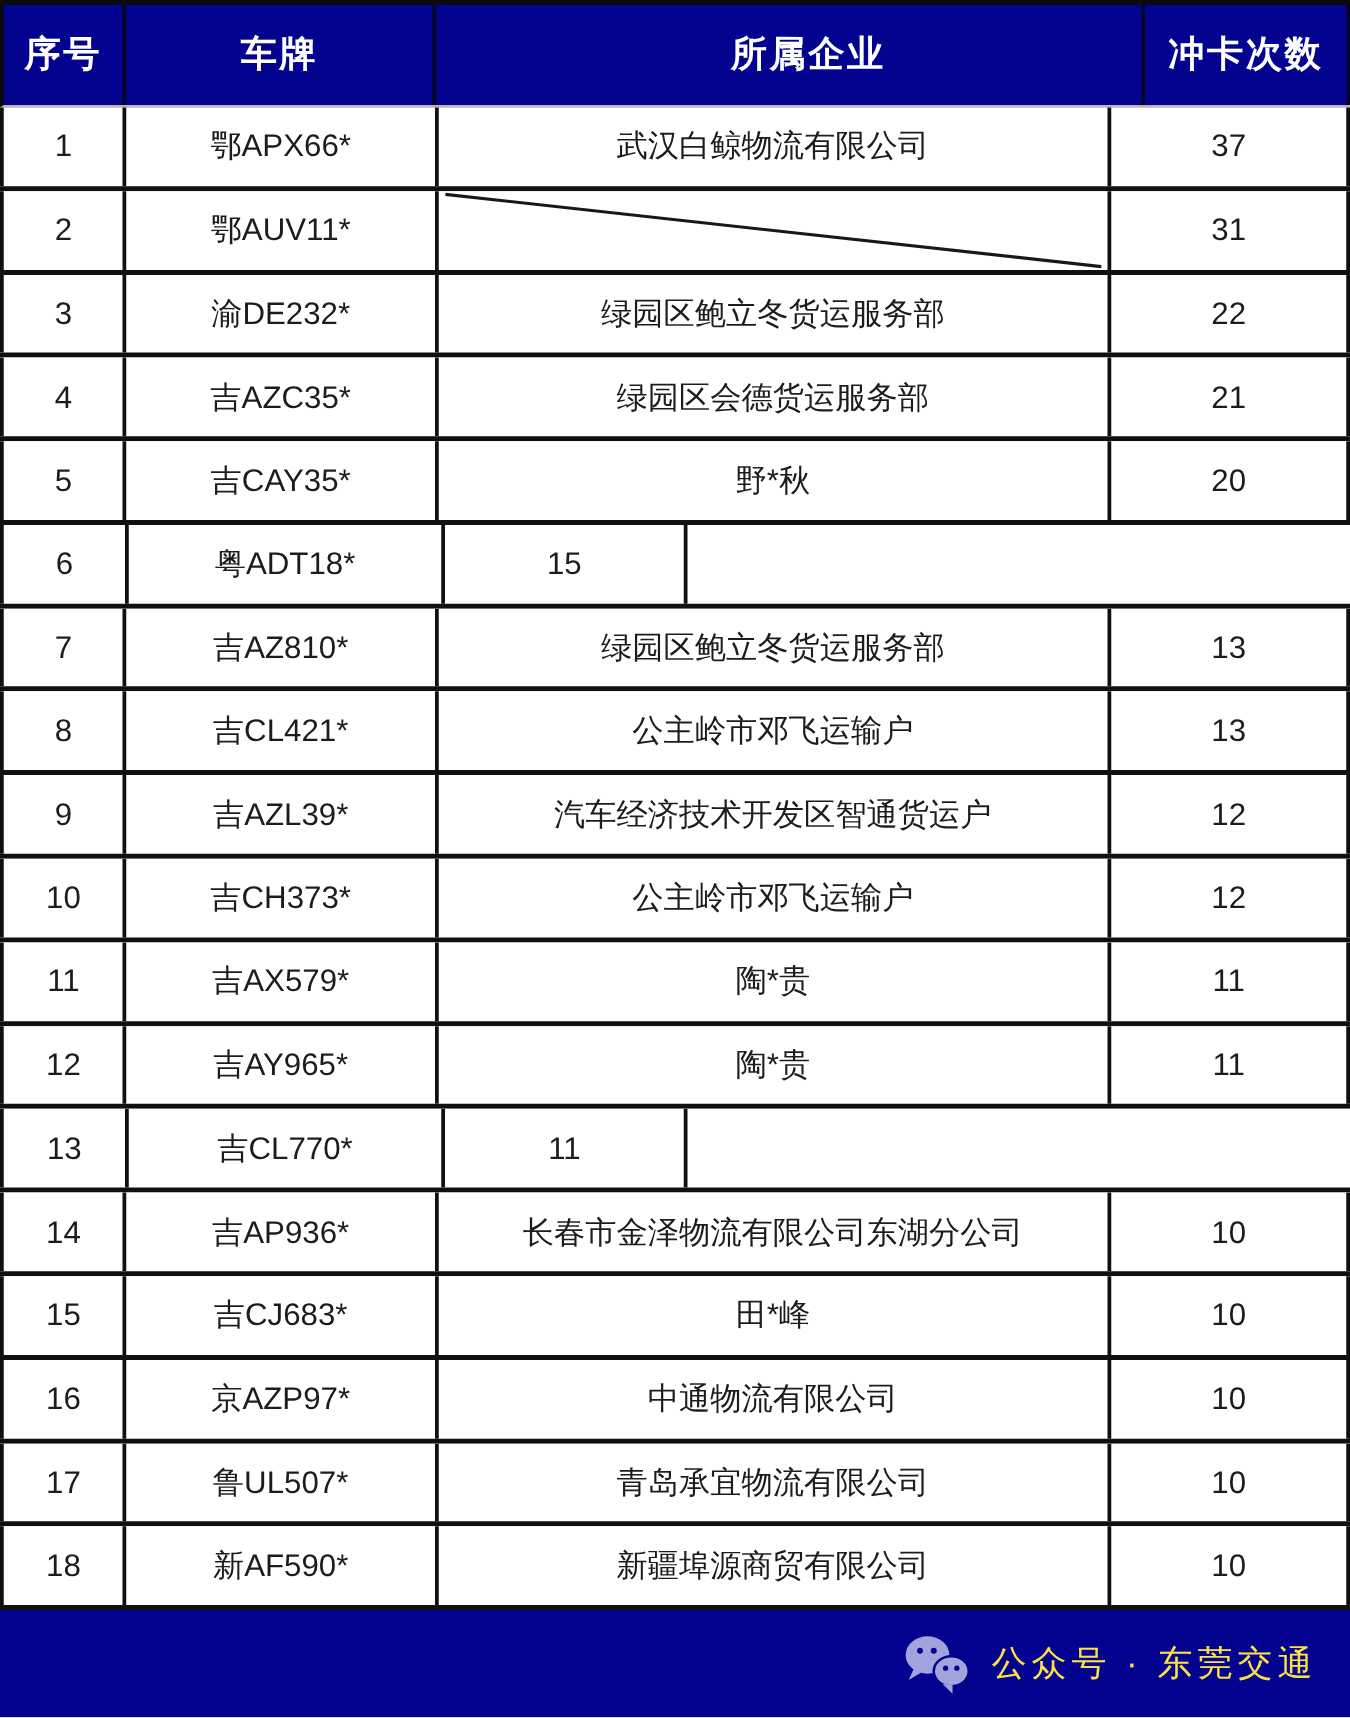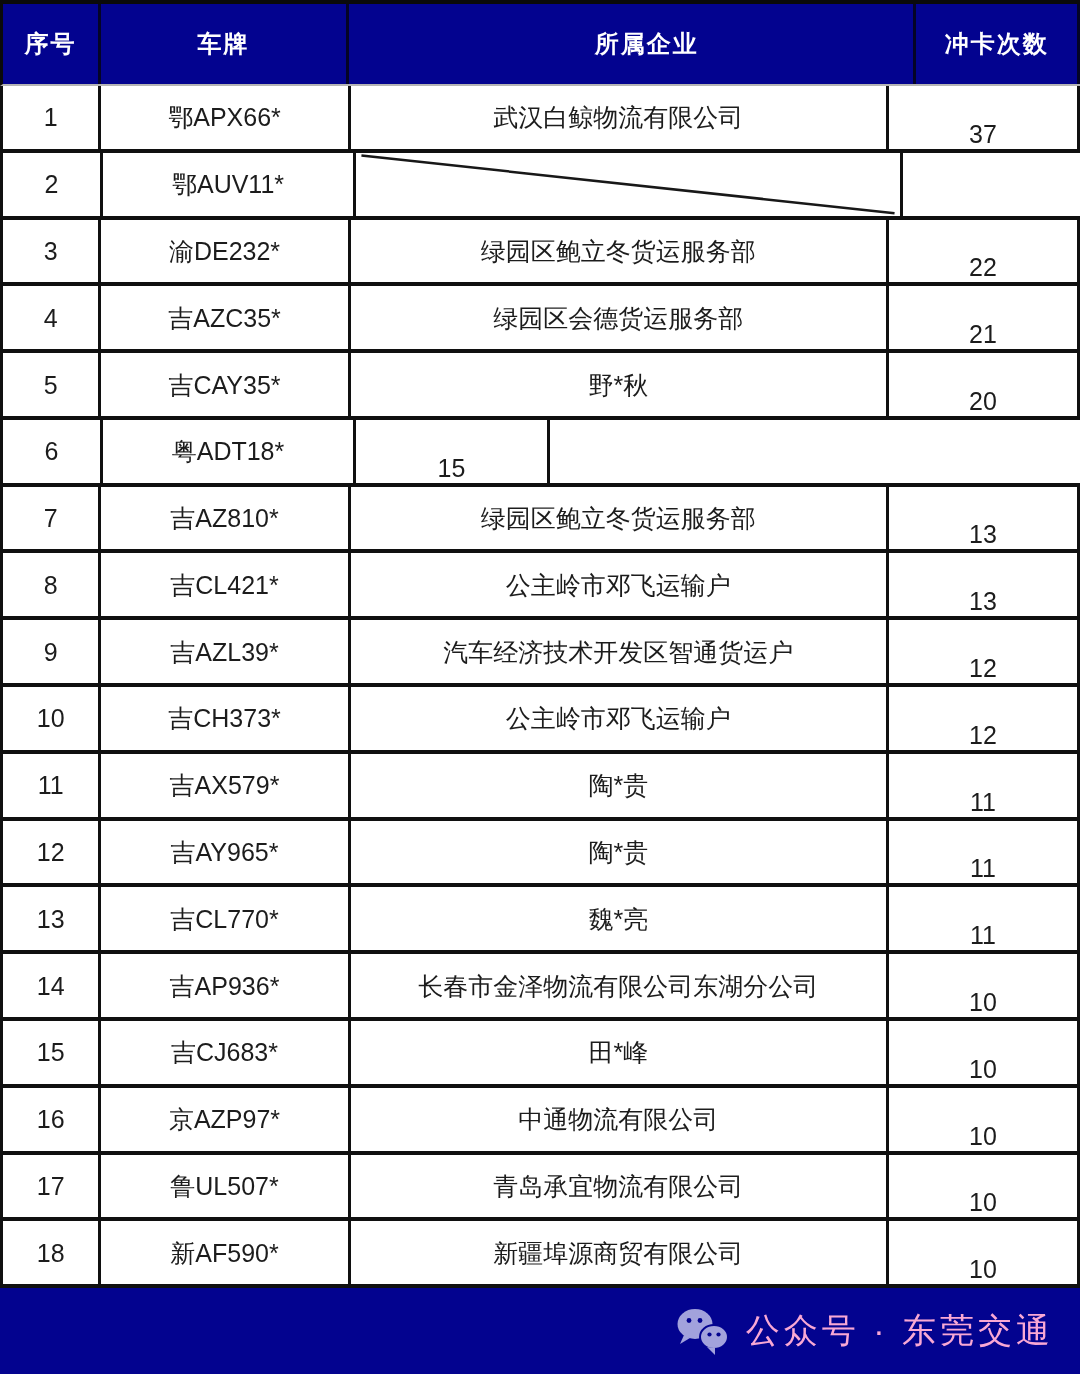--- a/index.html
+++ b/index.html
@@ -21,21 +21,21 @@
     background: #03038f;
     border-top: 4px solid #0a0a0a;
     border-left: 3px solid #0a0a0a;
     border-bottom: 2px solid #b5b5b5;
   }
   .header-cell {
     display: flex;
     align-items: center;
     justify-content: center;
     color: #ffffff;
-    font-size: 24px;
+    font-size: 29px;
     font-weight: bold;
     letter-spacing: 2px;
     border-right: 3px solid rgba(5, 5, 20, 0.85);
   }
   .hc1 { width: 100px; }
   .hc2 { width: 253px; }
   .hc3 { width: 547px; margin-left: 31px; }
   .hc4 { width: 167px; }
   .hc-fill { flex: 1; border-right: none; }
 
@@ -58,21 +58,21 @@
     font-size: 25px;
     color: #1c1c1c;
     border-right: 3px solid #101010;
     position: relative;
     text-align: center;
     line-height: 1.2;
   }
   .c1 { width: 103px; border-left: 3px solid #101010; }
   .c2 { width: 253px; }
   .c3 { width: 547px; }
-  .c4 { width: 194px; align-items: flex-end; }
+  .c4 { width: 194px; }
 
   .cell .slash { display: none; }
   .cell.struck .slash {
     display: block;
     position: absolute;
     inset: 0;
     width: 100%;
     height: 100%;
   }
 
@@ -81,22 +81,22 @@
     display: flex;
     align-items: center;
     justify-content: flex-end;
     height: 86px;
     background: #03038f;
     padding-right: 26px;
     gap: 14px;
   }
   .wechat-icon { width: 58px; height: 52px; flex: 0 0 auto; }
   .footer-label {
-    color: #f9a8d4;
-    font-size: 34px;
+    color: #fde047;
+    font-size: 28px;
     letter-spacing: 4px;
     white-space: nowrap;
   }
 </style>
 </head>
 <body>
 
 <div class="page">
 
   <div class="header-row">
@@ -130,20 +130,23 @@
         </div>
       <div class="cell c2">
           <span>鄂AUV11*</span>
         </div>
       <div class="cell c3 struck">
         <svg class="slash" viewBox="0 0 100 100" preserveAspectRatio="none" aria-hidden="true">
           <line x1="1" y1="4" x2="99" y2="96" stroke="#181818" stroke-width="2.5" vector-effect="non-scaling-stroke"></line>
         </svg>
         <span></span>
       </div>
+      <div class="cell c4">
+          <span>31</span>
+        </div>
     </div>
 
     <div class="row">
       <div class="cell c1">
           <span>3</span>
         </div>
       <div class="cell c2">
           <span>渝DE232*</span>
         </div>
       <div class="cell c3">
@@ -295,24 +298,20 @@
         </div>
     </div>
 
     <div class="row">
       <div class="cell c1">
           <span>13</span>
         </div>
       <div class="cell c2">
           <span>吉CL770*</span>
         </div>
-      <div class="cell c3">
-
-        <span>魏*亮</span>
-      </div>
       <div class="cell c4">
           <span>11</span>
         </div>
     </div>
 
     <div class="row">
       <div class="cell c1">
           <span>14</span>
         </div>
       <div class="cell c2">

